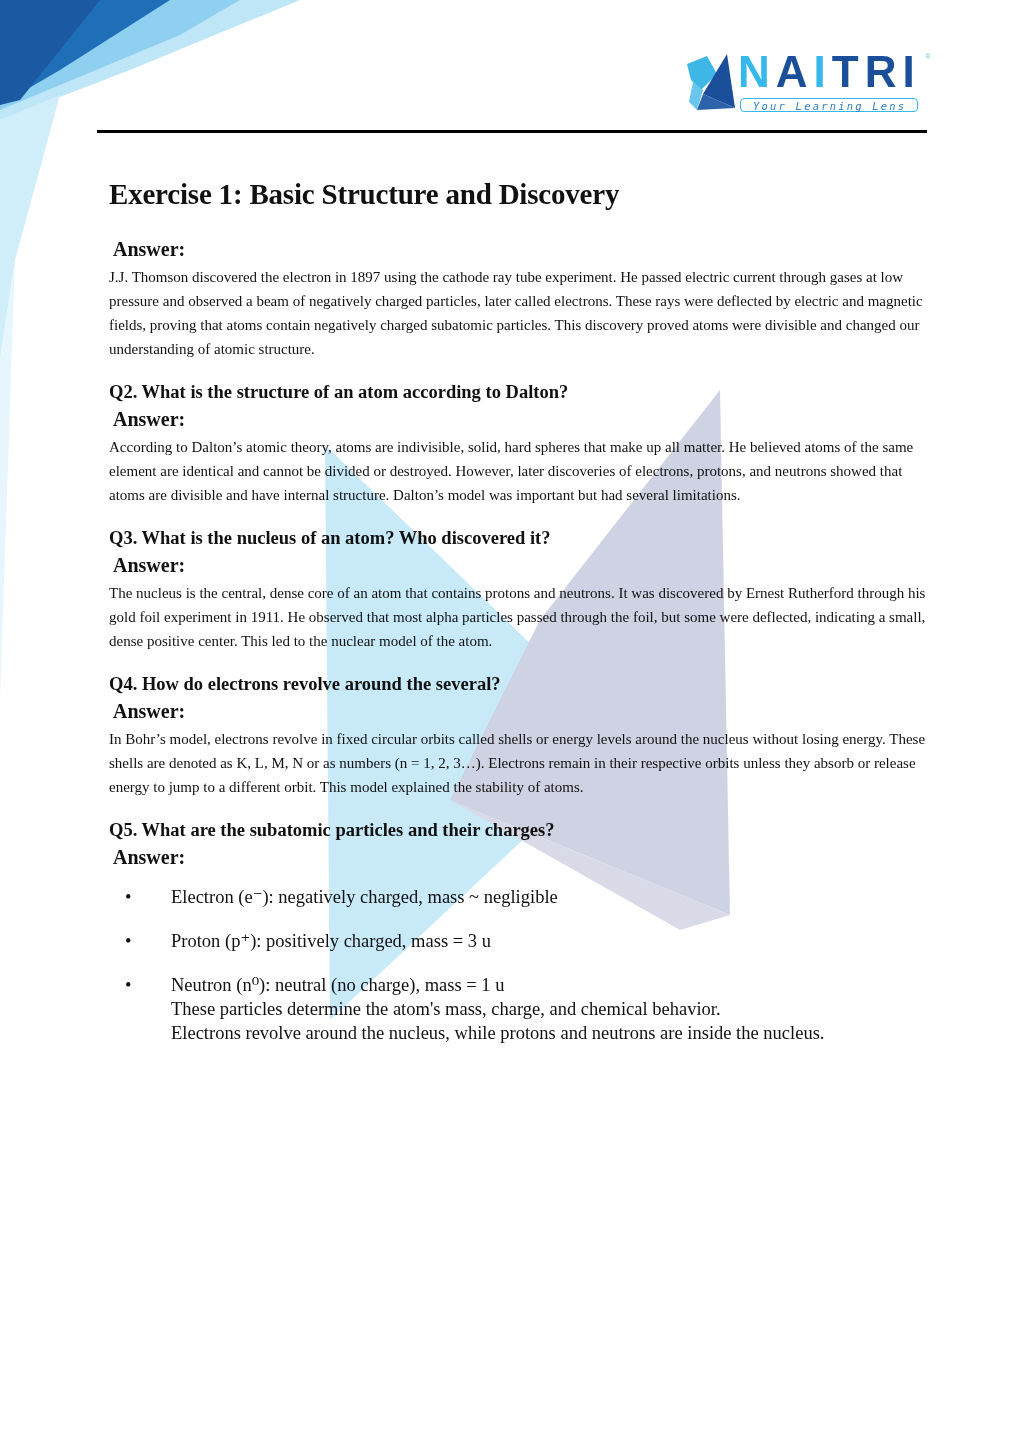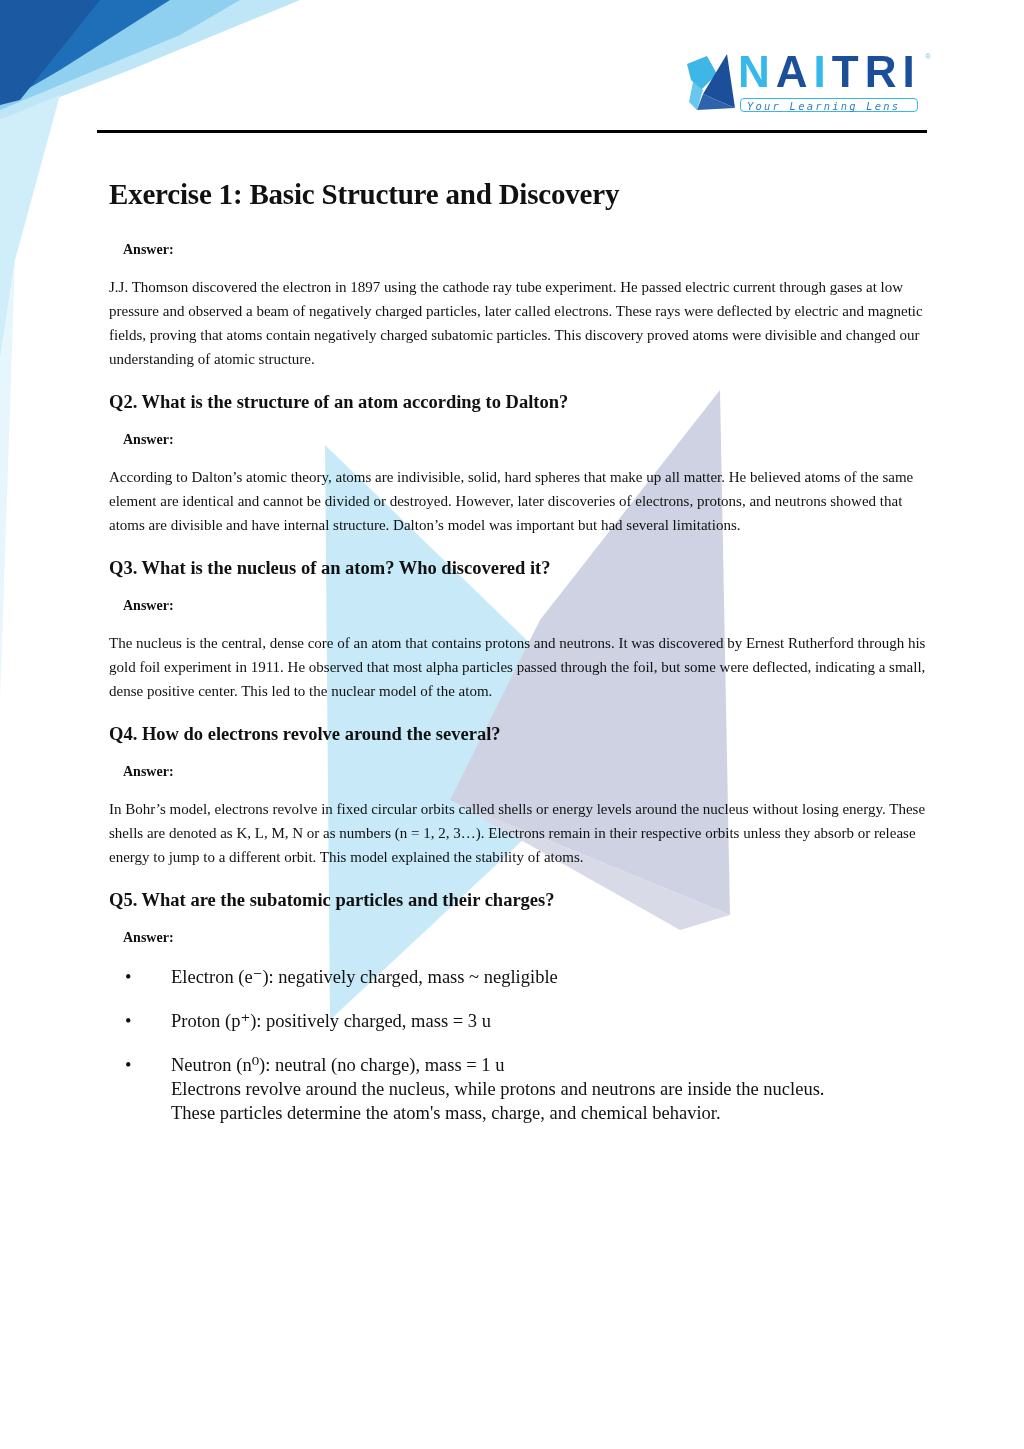--- a/index.html
+++ b/index.html
@@ -18,31 +18,31 @@
       font-weight: bold; font-size: 44px; letter-spacing: 6px; line-height: 44px;
     }
     .logo-text .lt { color: #36b9ea; }
     .logo-text .dk { color: #1b4f9a; }
     .logo-reg { position: absolute; right: 2px; top: 2px; font-size: 8px; color: #7fbfe0; font-family: "Liberation Sans", sans-serif; }
     .logo-tag {
       position: absolute; left: 57px; top: 48px; width: 178px; height: 14px;
       border: 1.5px solid #36b9ea; border-radius: 4px;
       font-family: "DejaVu Sans Mono", "Liberation Mono", monospace;
       font-size: 10.5px; line-height: 14px; color: #2f7fc4; letter-spacing: 2.2px;
-      padding-left: 6px; font-style: italic; box-sizing: border-box;
+      padding-left: 12px; font-style: italic; box-sizing: border-box;
     }
     .rule { position: absolute; left: 97px; top: 130px; width: 830px; height: 3px; background: #000; }
     .content { position: absolute; left: 109px; top: 174px; width: 830px; z-index: 2; }
     h1 {
       margin: 0; font-size: 29px; font-weight: bold; line-height: 40px;
       letter-spacing: -0.2px;
     }
     .qa { margin-top: 0; }
     .q { font-weight: bold; font-size: 18.5px; line-height: 23px; margin: 0; }
-    .ans-label { font-weight: bold; font-size: 14px; line-height: 23px; margin: 14px; }
+    .ans-label { font-weight: bold; font-size: 20px; line-height: 23px; margin: 4px; }
     .ans { font-size: 15px; line-height: 24px; margin: 0; }
     .qa1 { margin-top: 24px; }
     .qa + .qa { margin-top: 20px; }
     ul.particles { list-style: none; padding: 0; margin: 16px 0 0 0; }
     ul.particles li { position: relative; padding-left: 62px; font-size: 18.5px; line-height: 24px; margin-bottom: 20px; }
     ul.particles li .bullet { position: absolute; left: 16px; top: 0; }
     ul.particles li .extra { display: block; }
   </style>
 </head>
 <body>
@@ -112,18 +112,18 @@
         <span class="bullet">•</span>
         <span>Electron (e⁻): negatively charged, mass ~ negligible</span>
       </li>
       <li>
         <span class="bullet">•</span>
         <span>Proton (p⁺): positively charged, mass = 3 u</span>
       </li>
       <li>
         <span class="bullet">•</span>
         <span>Neutron (n⁰): neutral (no charge), mass = 1 u</span>
+        <span class="extra">These particles determine the atom's mass, charge, and chemical behavior.</span>
         <span class="extra">Electrons revolve around the nucleus, while protons and neutrons are inside the nucleus.</span>
-        <span class="extra">These particles determine the atom's mass, charge, and chemical behavior.</span>
       </li>
     </ul>
   </div>
 </div>
 
 </body></html>

